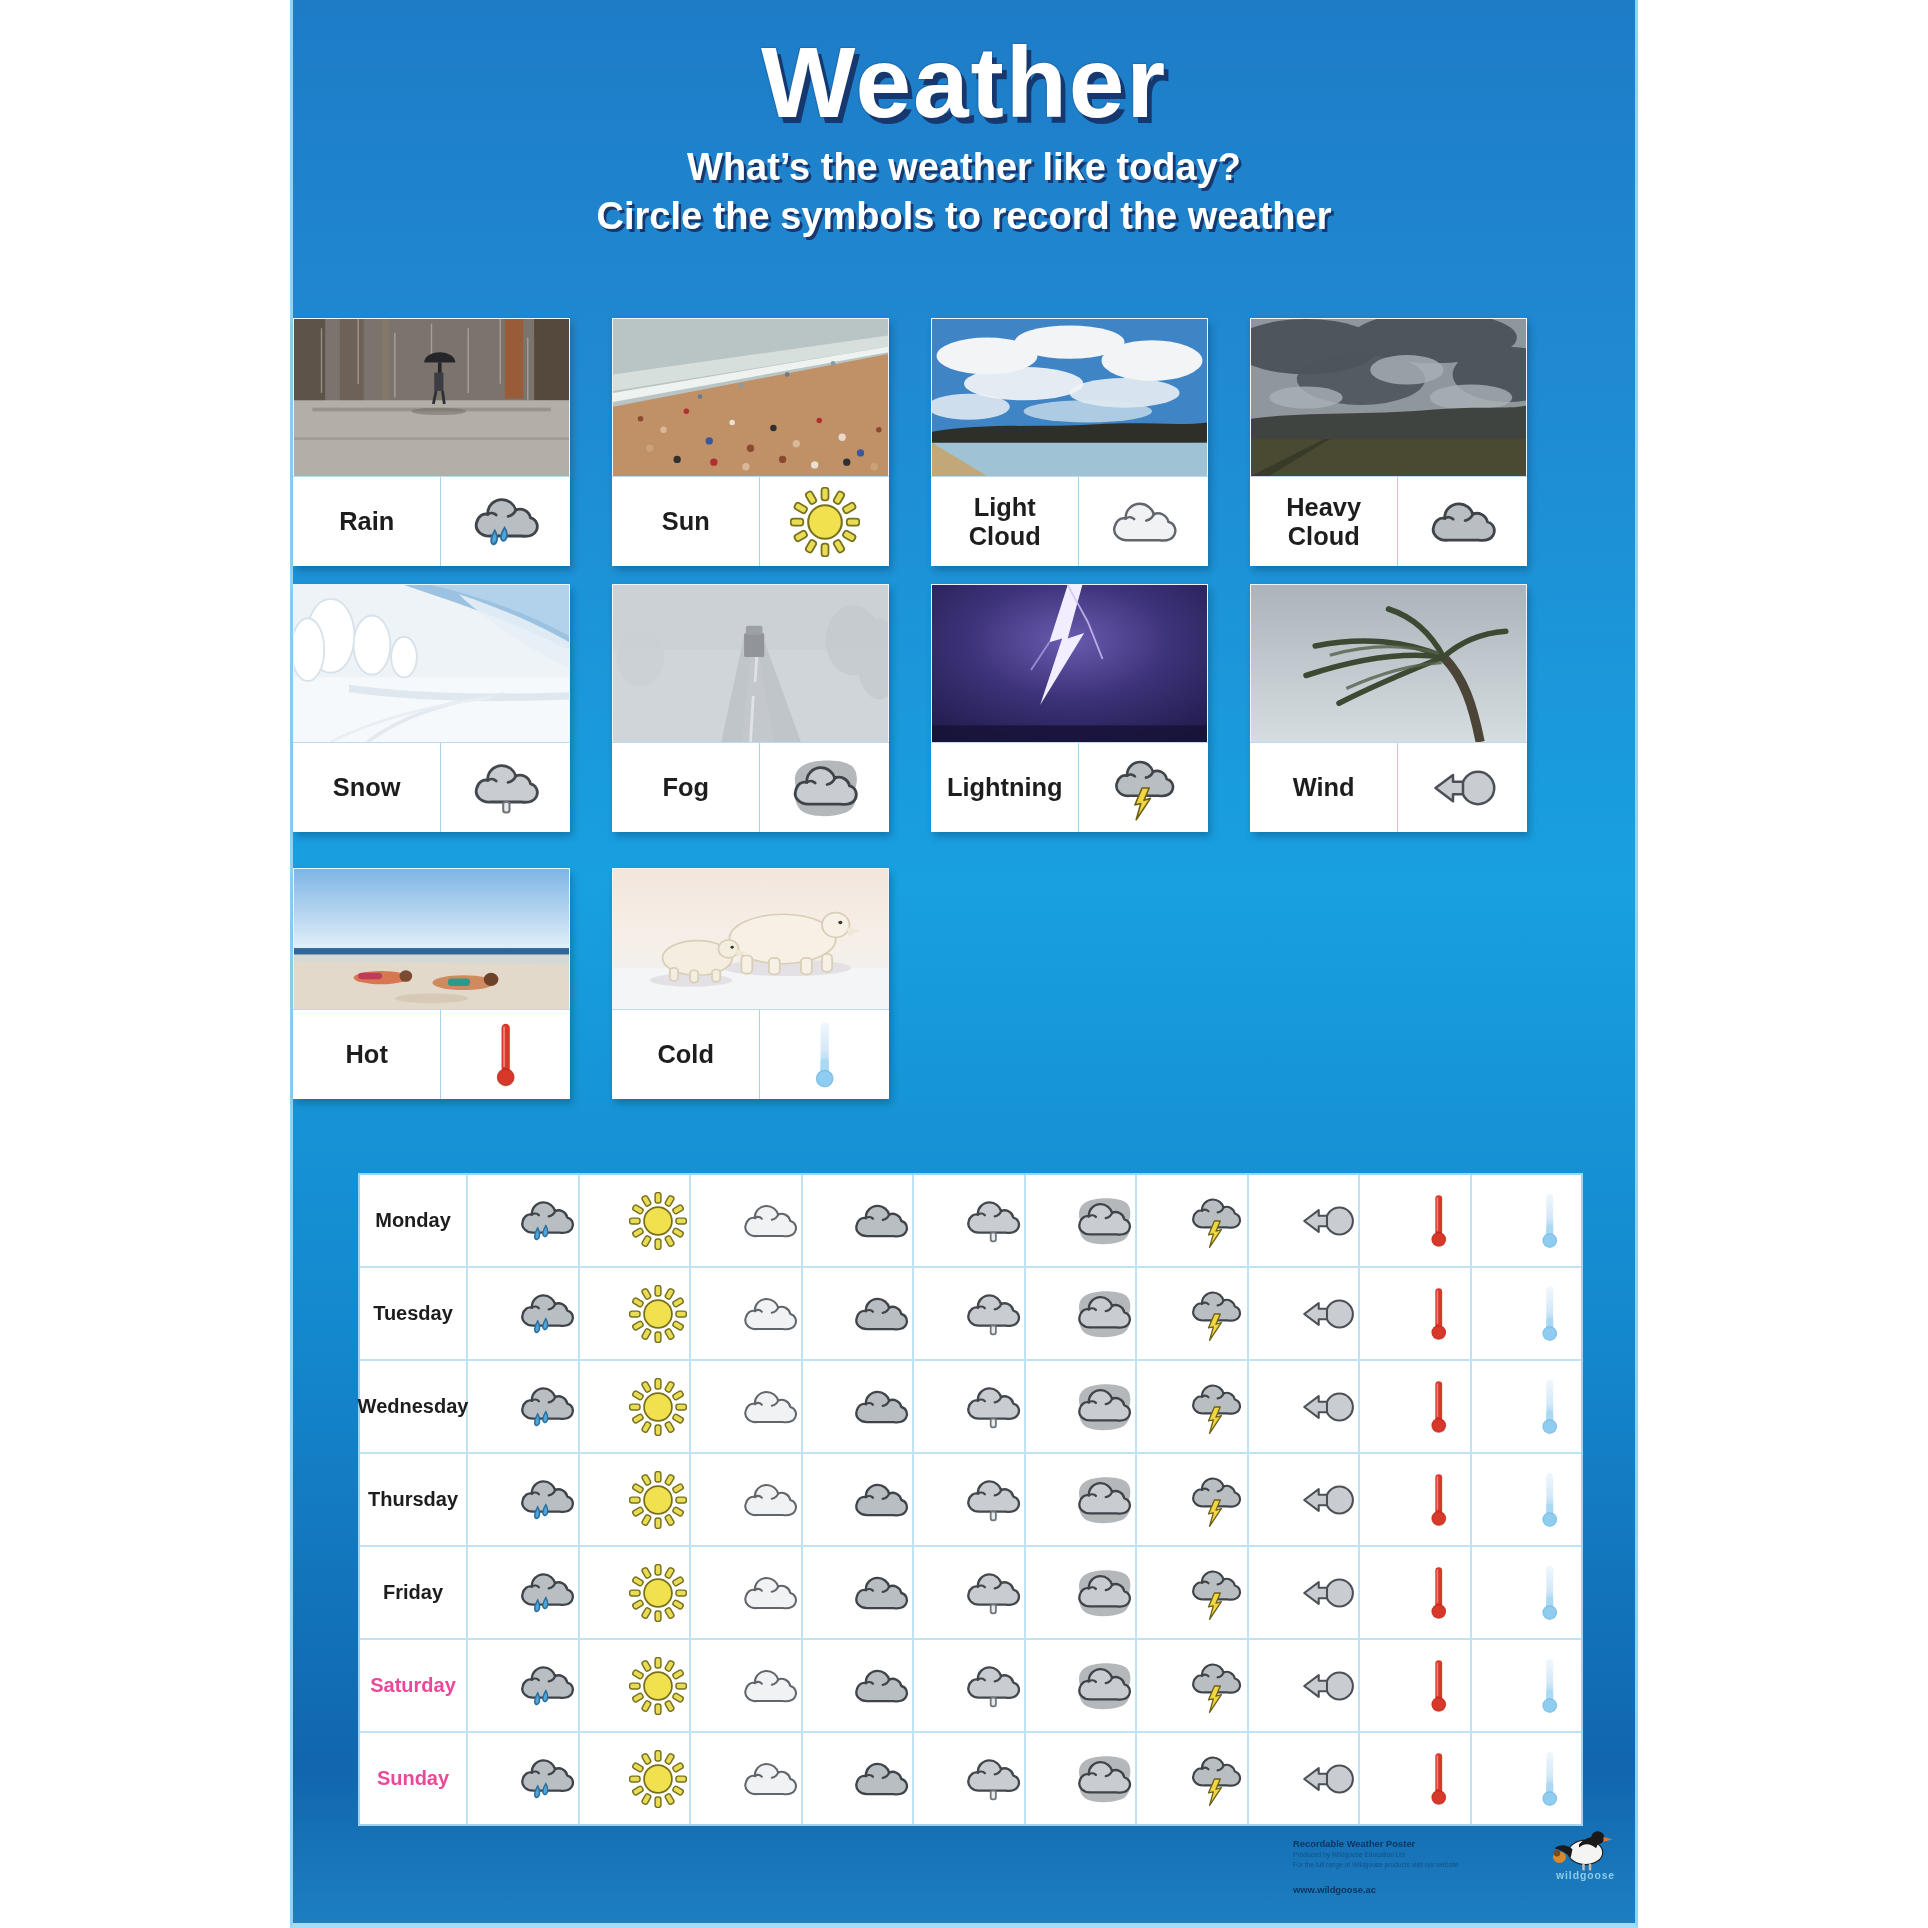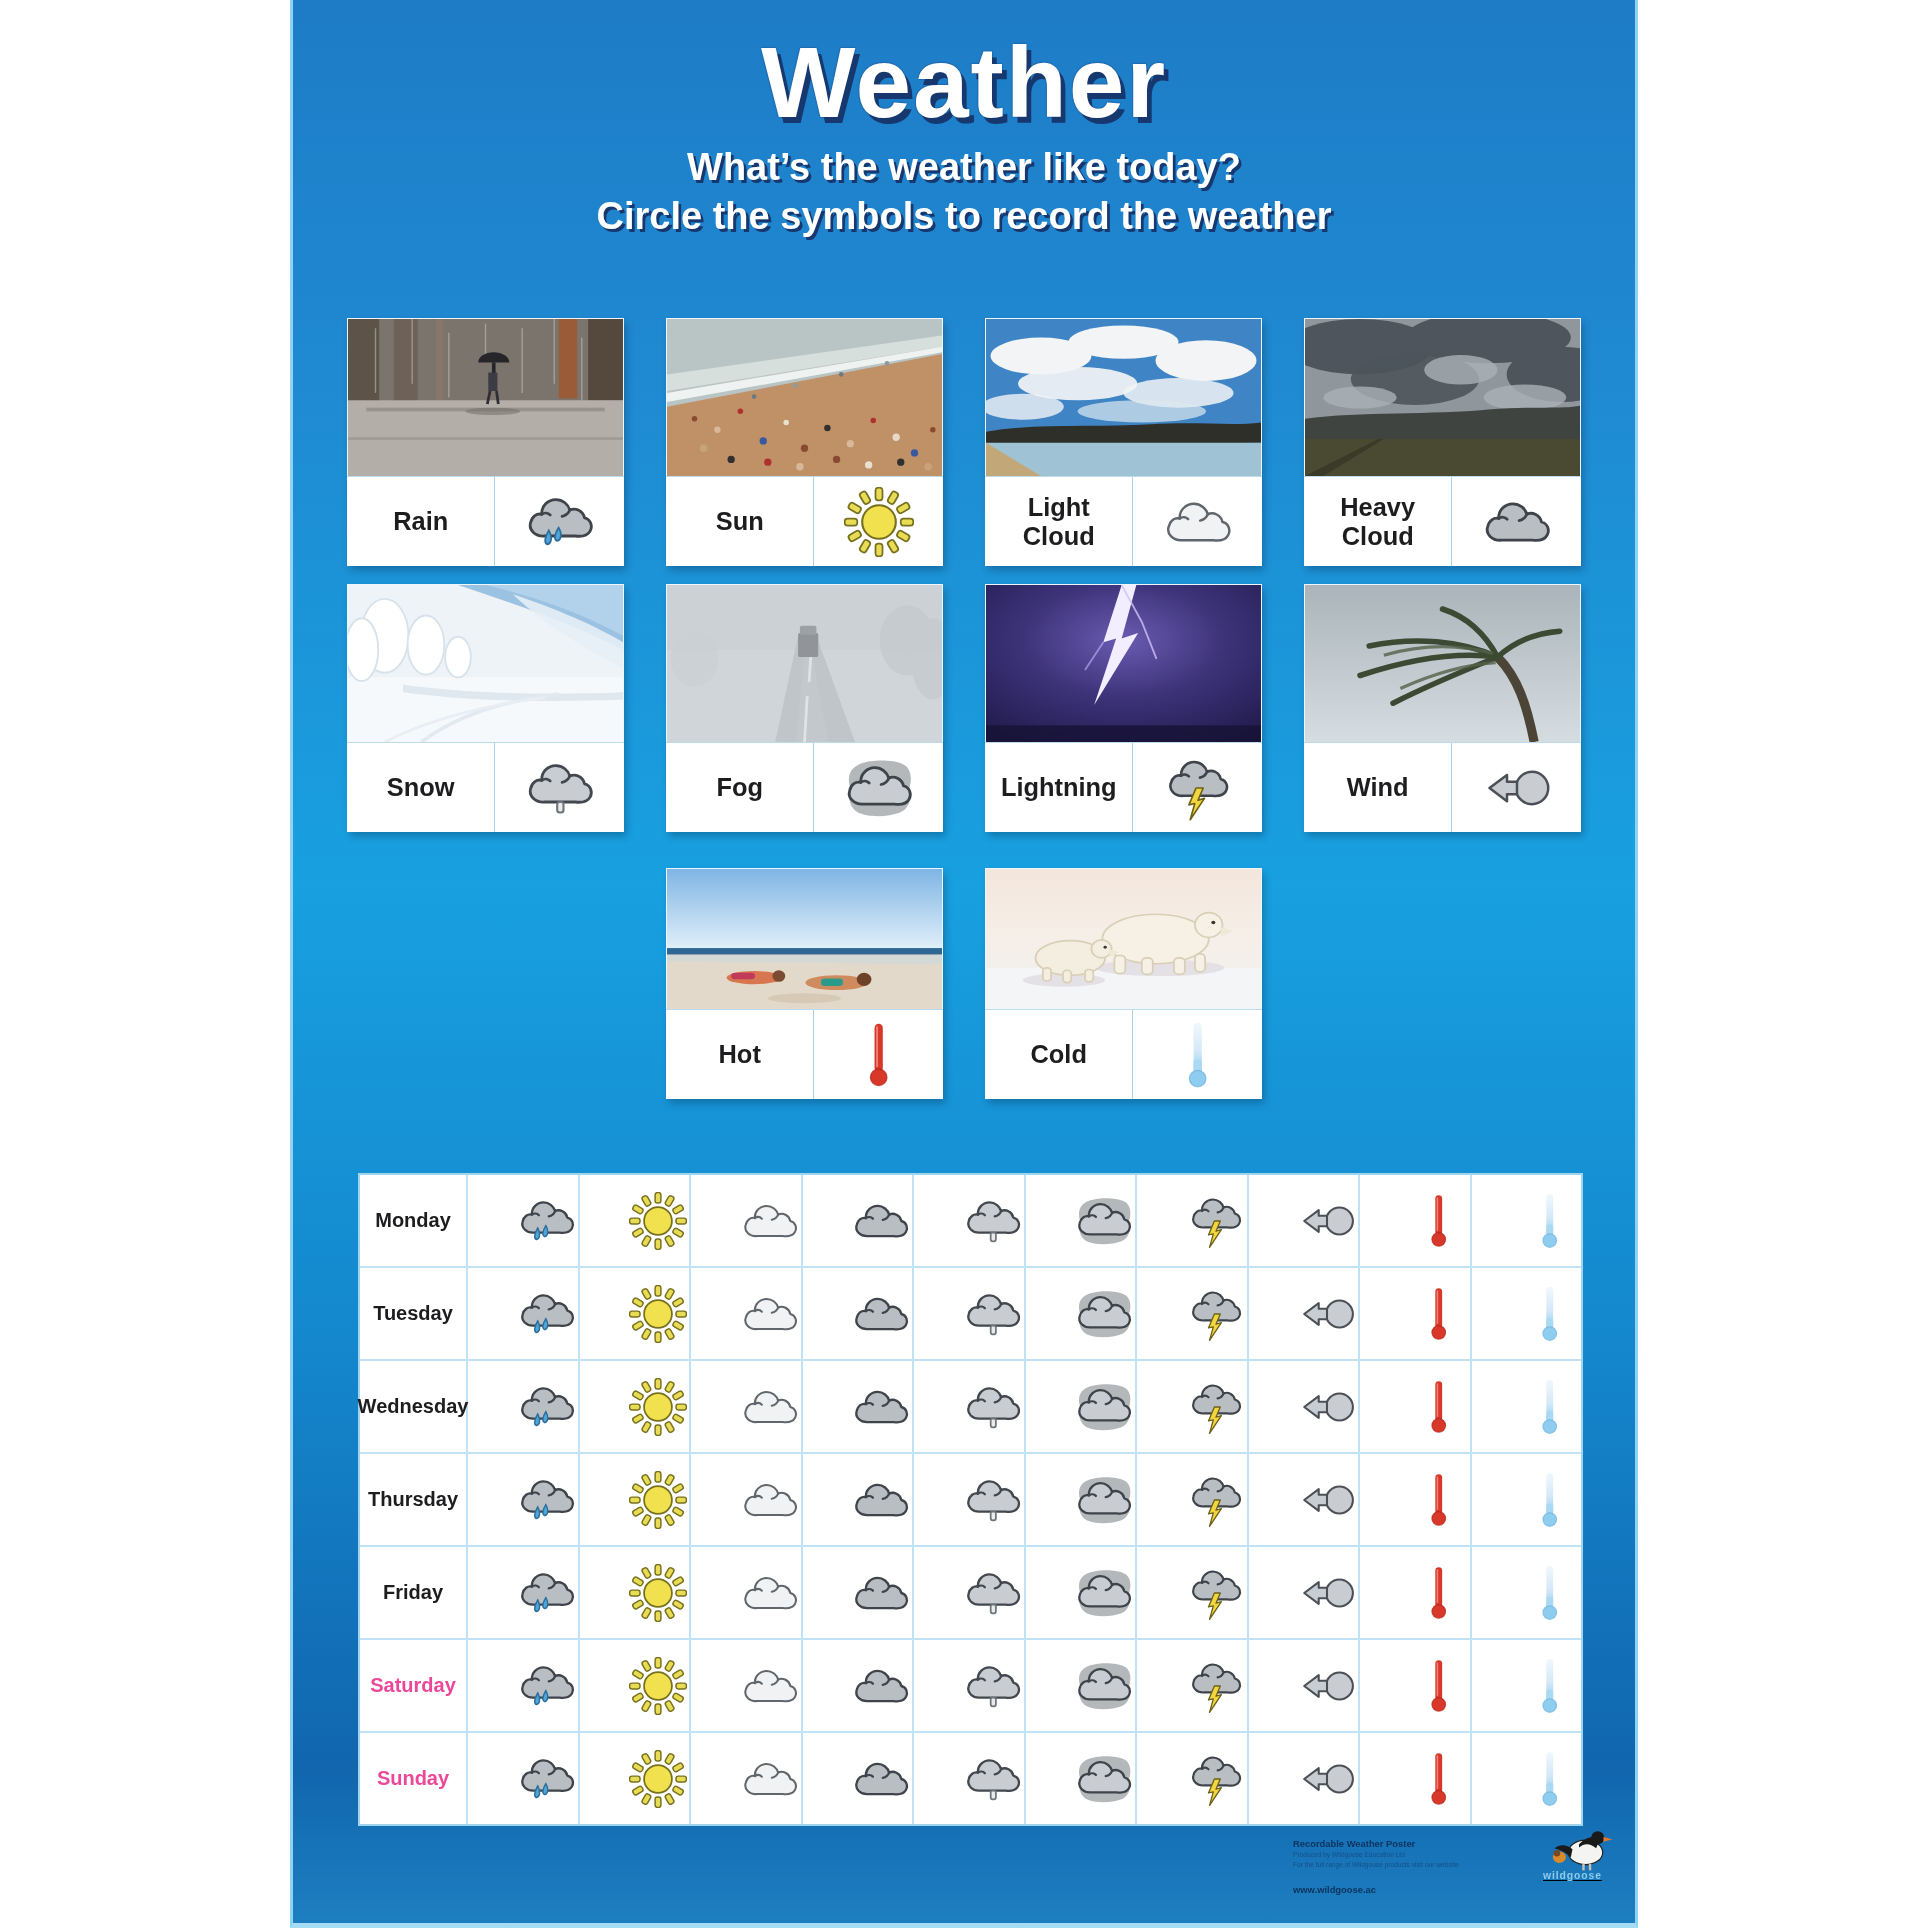--- a/index.html
+++ b/index.html
@@ -10,21 +10,21 @@
     background:linear-gradient(180deg,#1e7cc7 0%,#1f8ad2 20%,#18a0e0 46%,#1487cd 70%,#1166ae 92%,#1d7fc0 100%);
     border-left:3.8px solid #8fd2f2;border-right:3.8px solid #8fd2f2;border-bottom:5.6px solid #a6dcf4;padding-left:8px;}
 
   .title{position:absolute;top:24.5px;left:0;width:100%;text-align:center;
     font-size:100px;font-weight:bold;color:#ffffff;letter-spacing:1.9px;
     text-shadow:4.7px 5.6px 0 #16386e,0 0 1.9px #16386e;}
   .subtitle{position:absolute;top:143px;left:0;width:100%;text-align:center;
     font-size:38px;font-weight:bold;color:#ffffff;line-height:1.3;
     text-shadow:2.8px 2.8px 0 #16386e;}
 
-  .cardrow{position:absolute;left:0;width:100%;display:flex;justify-content:center;gap:42px;}
+  .cardrow{position:absolute;left:0;width:100%;display:flex;justify-content:flex-start;gap:42px;}
   #cardrow-0{top:318px}
   #cardrow-1{top:584px}
   #cardrow-2{top:868px}
   .card{width:277px;box-shadow:2.8px 4.7px 7.5px rgba(0,30,60,.3);}
   .photo{height:158px;overflow:hidden;background:#888;border:1.9px solid #eef6fb;border-bottom:none;box-sizing:border-box;}
   #cardrow-2 .photo{height:141px;}
   .photo svg{width:100%;height:100%;display:block;}
   .labelbar{height:89px;background:#ffffff;display:flex;border-top:1.9px solid #bcdcee;}
   .lab{flex:1;display:flex;align-items:center;justify-content:center;text-align:center;
     font-weight:bold;font-size:25.4px;color:#1d1d1f;line-height:1.12;
@@ -41,21 +41,21 @@
     font-weight:bold;font-size:20px;color:#1d1d1f;border-right:2.8px solid #bfe2f4;}
   .daycell.weekend{color:#ec4899;}
   .iconcell{flex:1;display:flex;align-items:center;justify-content:center;border-right:2.8px solid #bfe2f4;}
   .iconcell:last-child{border-right:none;}
   .iconcell .sym{width:58px;height:58px;display:block;}
 
   .footer{position:absolute;left:1000px;top:1838px;width:226px;}
   .f-head{font-size:9.4px;font-weight:bold;color:#0d3560;}
   .f-line{font-size:6.6px;color:#155086;margin-top:1.9px;line-height:1.25;}
   .f-web{font-size:9.4px;font-weight:bold;color:#0d3560;margin-top:15px;}
-  .logo{position:absolute;left:1250px;top:1823px;width:72px;text-align:left;text-decoration:underline;}
+  .logo{position:absolute;left:1250px;top:1823px;width:72px;text-align:right;}
   .logo svg{width:66px;height:49px;display:block;margin:0 auto;}
   .logo-text{font-size:10.4px;color:#8ecbe8;margin-top:-1.9px;font-weight:bold;letter-spacing:0.9px;}
 </style>
 </head>
 <body>
 
 <svg width="0" height="0" style="position:absolute">
   <defs>
     <g id="cloudG" stroke-linecap="round" stroke-linejoin="round">
       <path d="M28,66 C14,67 5,57 8,47 C10,38 17,33 24,35 C23,23 33,14 44,14 C54,14 62,21 64,29 C72,25 83,30 85,40 C94,42 97,52 93,59 C89,66 80,67 72,66 Z"></path>

